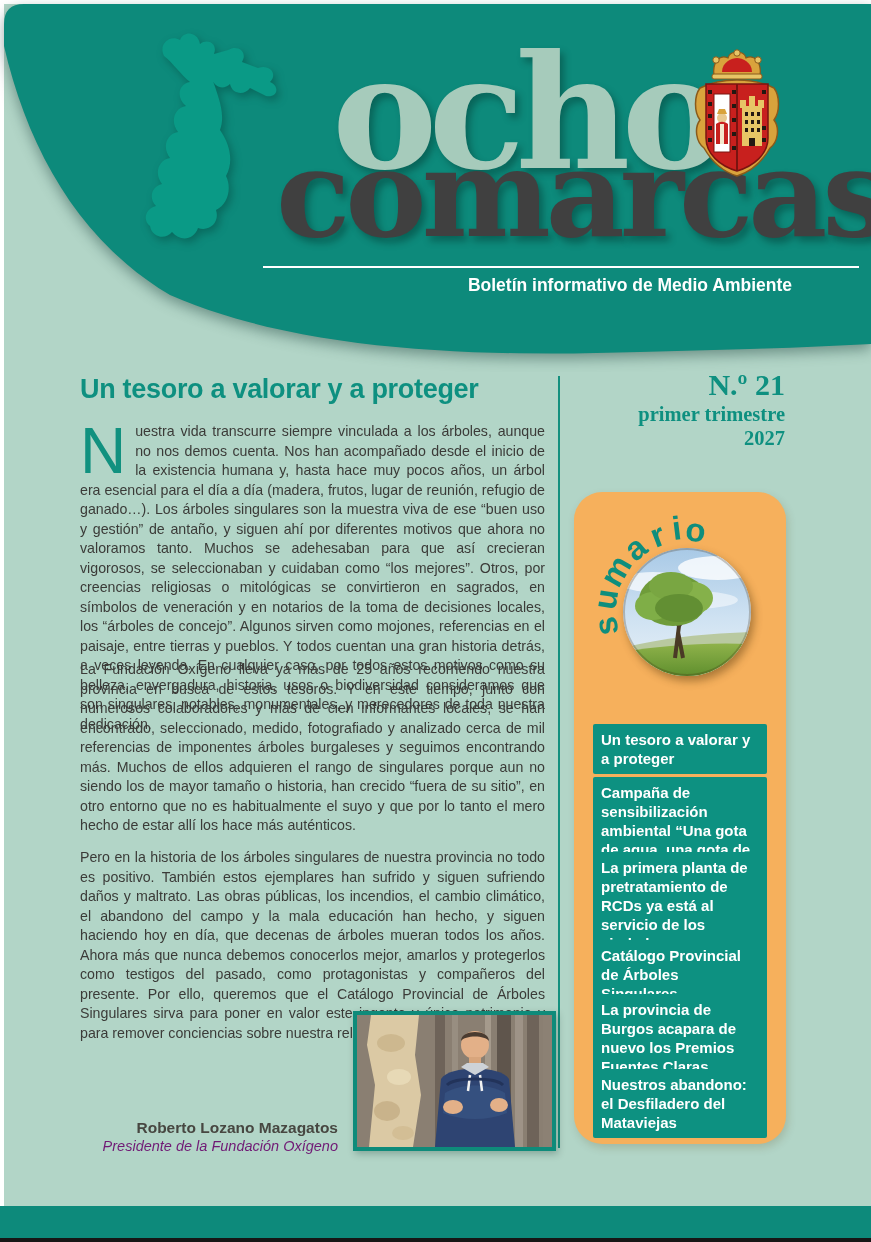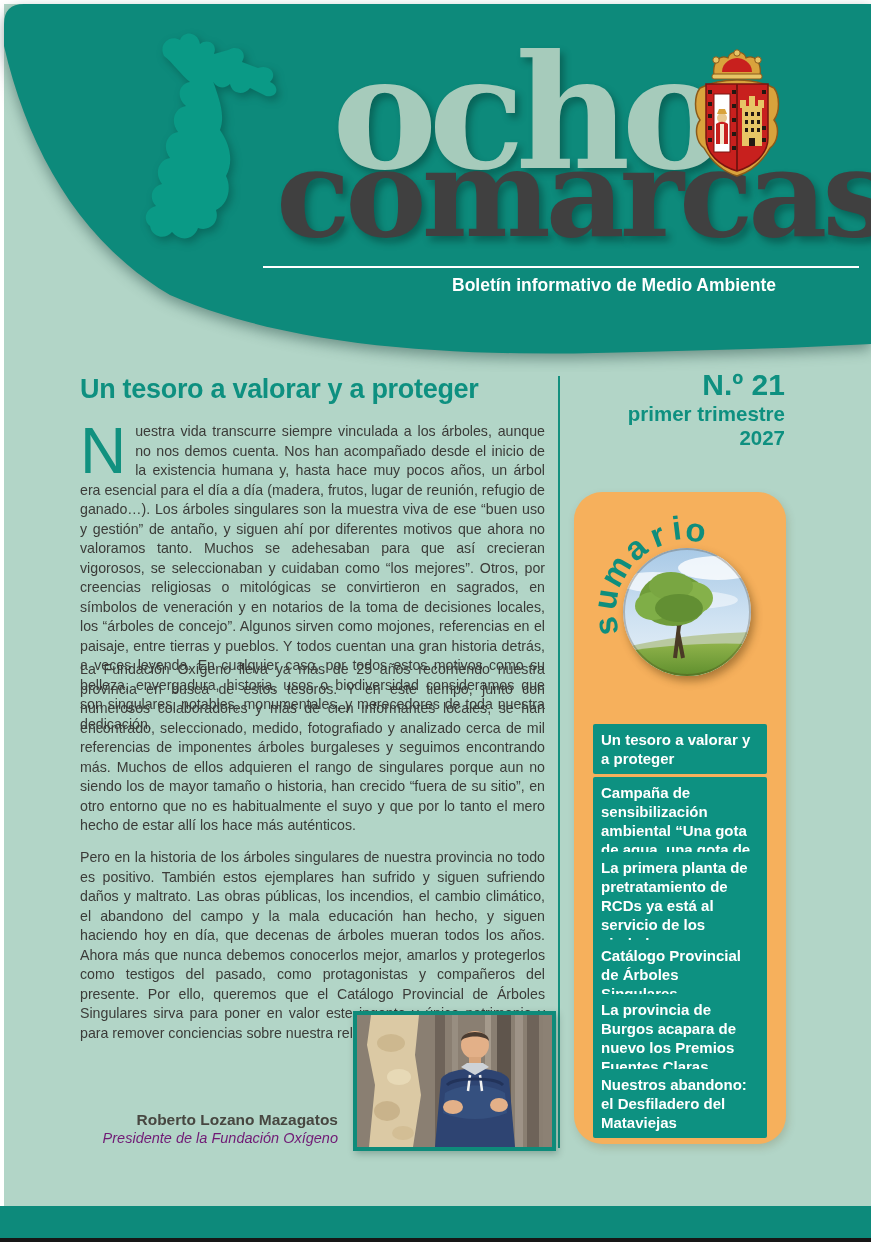--- a/index.html
+++ b/index.html
@@ -17,37 +17,37 @@
   }
   .masthead-comarcas {
     position:absolute; left:276px; top:128px; z-index:4;
     font-family:"DejaVu Serif", serif; font-weight:bold;
     font-size:122px; line-height:130px; letter-spacing:-5px;
     color:#404040; text-shadow:4px 5px 7px rgba(0,40,35,.40);
   }
   .masthead-rule { position:absolute; left:263px; top:266px; width:596px; height:2px;
     background:#ffffff; z-index:4; }
   .masthead-subtitle { position:absolute; left:452px; top:274px; width:340px; z-index:4;
-    text-align:left; color:#ffffff; font-weight:bold; font-size:17.5px; line-height:22px; }
+    text-align:right; color:#ffffff; font-weight:bold; font-size:17.5px; line-height:22px; }
   #coat-of-arms { position:absolute; left:692px; top:46px; z-index:5; }
 
   
   .article-title { position:absolute; left:80px; top:374px; width:470px;
     color:#0e9080; font-size:27px; font-weight:bold; letter-spacing:-.3px; }
   .para { position:absolute; left:80px; width:465px; color:#3b3b38;
     font-size:14.2px; line-height:19.5px; text-align:justify; }
   .p1 { top:422px; } .p2 { top:660px; } .p3 { top:848px; }
   .dropcap { float:left; color:#11917f; font-size:64px; line-height:54px;
     font-weight:normal; padding:2px 9px 0 0; }
 
   .divider-v { position:absolute; left:558px; top:376px; width:2px; height:772px;
     background:#14907e; }
 
   .issue-block { position:absolute; left:580px; top:368px; width:205px;
-    text-align:right; color:#0e9080; font-weight:bold; }
+    text-align:right; color:#0e9080; font-weight:bold;font-family:Liberation Serif, serif; }
   .issue-number { font-size:30px; line-height:34px; }
   .issue-period { font-size:20.5px; line-height:24px; }
   .issue-year   { font-size:20.5px; line-height:24px; }
 
   
   .orange-panel { position:absolute; left:574px; top:492px; width:212px; height:652px;
     background:#f6b05c; border-radius:28px; box-shadow:2px 4px 8px rgba(90,60,10,.18); }
   .tree-circle { position:absolute; left:49px; top:56px; width:128px; height:128px;
     border-radius:50%; overflow:hidden; box-shadow:3px 5px 9px rgba(80,50,10,.45); }
   .arc-letters { position:absolute; left:113px; top:120px; width:0; height:0; }
@@ -63,21 +63,21 @@
   .L6 { transform:translate(-50%,-50%) rotate(6deg)    translateY(-82px); }
 
   .toc-item { position:absolute; left:19px; width:174px; background:#0d9181;
     color:#ffffff; font-weight:bold; font-size:15px; line-height:19px;
     padding:6px 8px; border-radius:2px; }
   .toc-0 { top:232px; } .toc-1 { top:285px; } .toc-2 { top:360px; }
   .toc-3 { top:448px; } .toc-4 { top:502px; } .toc-5 { top:577px; }
 
   
   .caption { position:absolute; left:60px; top:1110px; width:278px; text-align:right; }
-  .caption-name { color:#474741; font-weight:bold; font-size:15.5px; line-height:19px; }
+  .caption-name { color:#474741; font-weight:bold; font-size:15.5px; line-height:19px;margin-top:8px; }
   .caption-role { color:#701a75; font-style:italic; font-size:14.5px; line-height:19px; }
   .photo-frame { position:absolute; left:353px; top:1011px; width:203px; height:140px;
     border:4px solid #0e8b7a; background:#7d746a; box-shadow:2px 3px 7px rgba(0,30,25,.25); }
 
   
   .footer-band  { position:absolute; left:0; top:1206px; width:871px; height:32px; background:#0d8a7b; }
   .footer-black { position:absolute; left:0; top:1238px; width:871px; height:4px; background:#161616; }
   .edge-left { position:absolute; left:0; top:0; width:4px; height:1206px; background:#ffffff; }
   .edge-top  { position:absolute; left:0; top:0; width:871px; height:4px; background:#ffffff; }
 </style>

